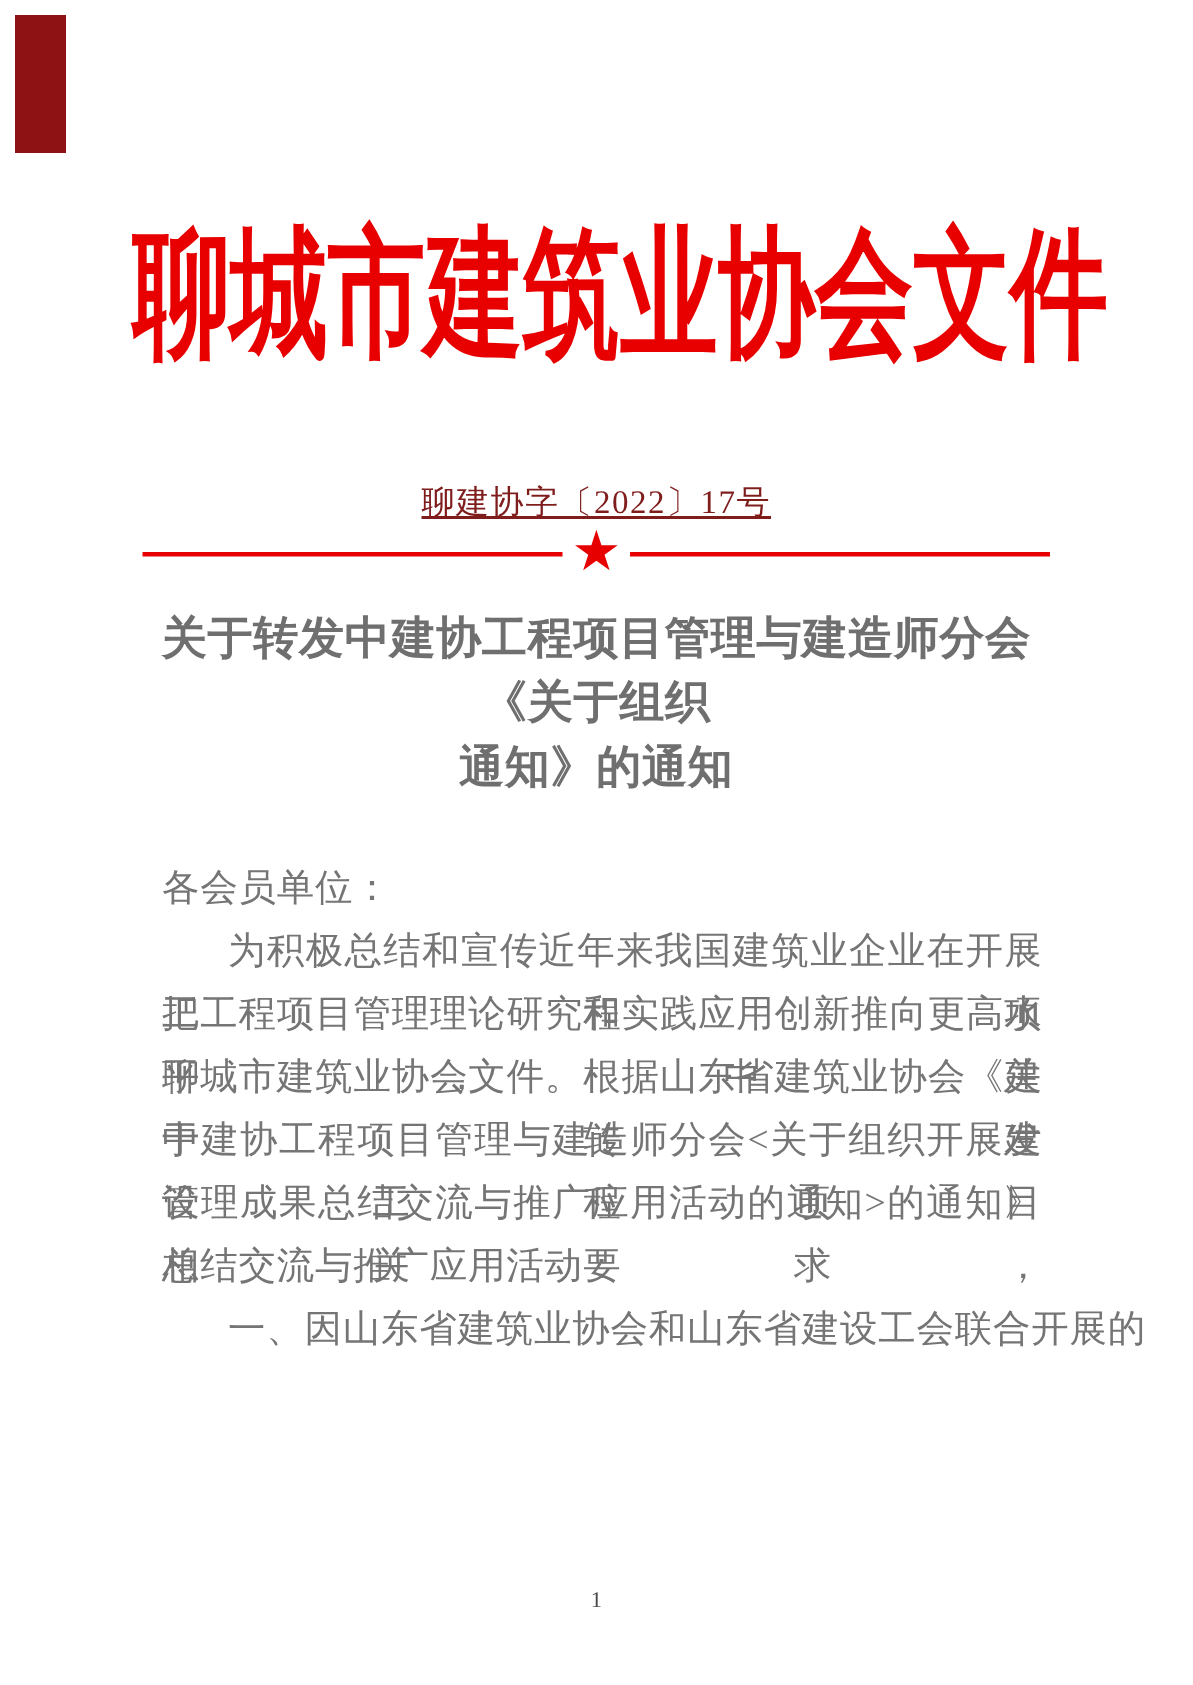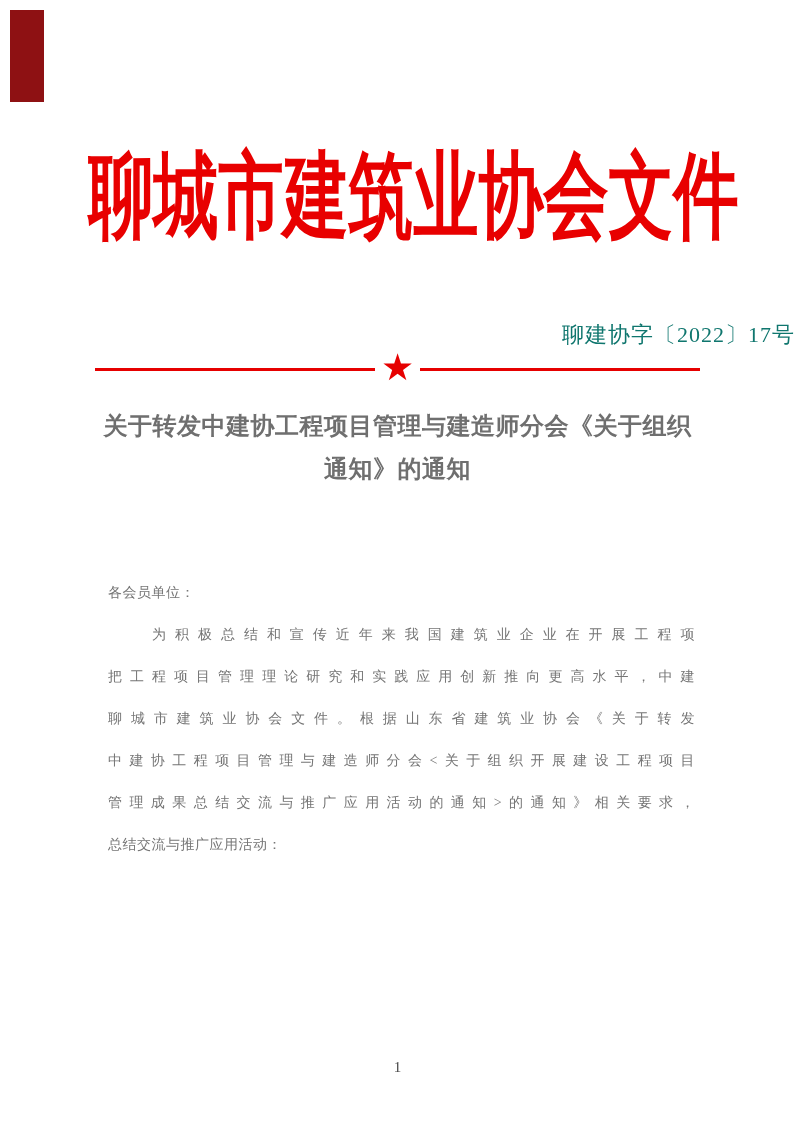--- a/index.html
+++ b/index.html
@@ -27,52 +27,53 @@
     color:#e80000;
     letter-spacing:0px;
     white-space:nowrap;
     transform:scaleY(1.45);
     transform-origin:50% 50%;
     font-family:"Liberation Serif","DejaVu Serif",serif;
   }
   
   .doc-number{
     position:absolute;top:320px;left:0;width:100%;
-    text-align:right;
+    text-align:center;
     font-size:22px;line-height:30px;
     letter-spacing:1px;
-    color:#0f766e;
+    color:#7f1d1d;
+    text-decoration:underline;
   }
   
   .red-rule{
     position:absolute;top:350px;left:95px;right:95px;height:38px;
     display:flex;align-items:center;
   }
   .red-rule .seg{flex:1;height:3px;background:#e60000;}
   .red-rule .star{
     font-family:"DejaVu Sans",sans-serif;
     font-size:37px;line-height:1;
     color:#e60000;
     margin:0 6px;
     transform:translateY(-2px);
   }
   
   .headline{
     position:absolute;top:404px;left:95px;right:95px;
     text-align:center;
     font-family:"Liberation Sans","DejaVu Sans",sans-serif;
     font-weight:bold;
-    font-size:24px;line-height:43px;
+    font-size:30px;line-height:43px;
     color:#6f6f6f;
     letter-spacing:0.5px;
   }
   
   .body-block{
     position:absolute;top:572px;left:108px;width:587px;
-    font-size:14px;line-height:42px;
+    font-size:25px;line-height:42px;
     color:#757575;
     letter-spacing:0.5px;
   }
   .body-block .line{height:42px;white-space:nowrap;}
   .body-block .fill{
     white-space:normal;
     text-align:justify;
     text-align-last:justify;
   }
   .body-block .indent{text-indent:44px;}
@@ -109,17 +110,18 @@
   </div>
 
   <div class="body-block">
     <div class="line">各会员单位：</div>
     <div class="line fill indent">为积极总结和宣传近年来我国建筑业企业在开展工程项</div>
     <div class="line fill">把工程项目管理理论研究和实践应用创新推向更高水平，中建</div>
     <div class="line fill">聊城市建筑业协会文件。根据山东省建筑业协会《关于转发</div>
     <div class="line fill">中建协工程项目管理与建造师分会&lt;关于组织开展建设工程项目</div>
     <div class="line fill">管理成果总结交流与推广应用活动的通知&gt;的通知》相关要求，</div>
     <div class="line">总结交流与推广应用活动：</div>
+    <div class="line indent">一、因山东省建筑业协会和山东省建设工会联合开展的</div>
   </div>
 
   <div class="page-number">1</div>
 
 </div>
 
 </body></html>

